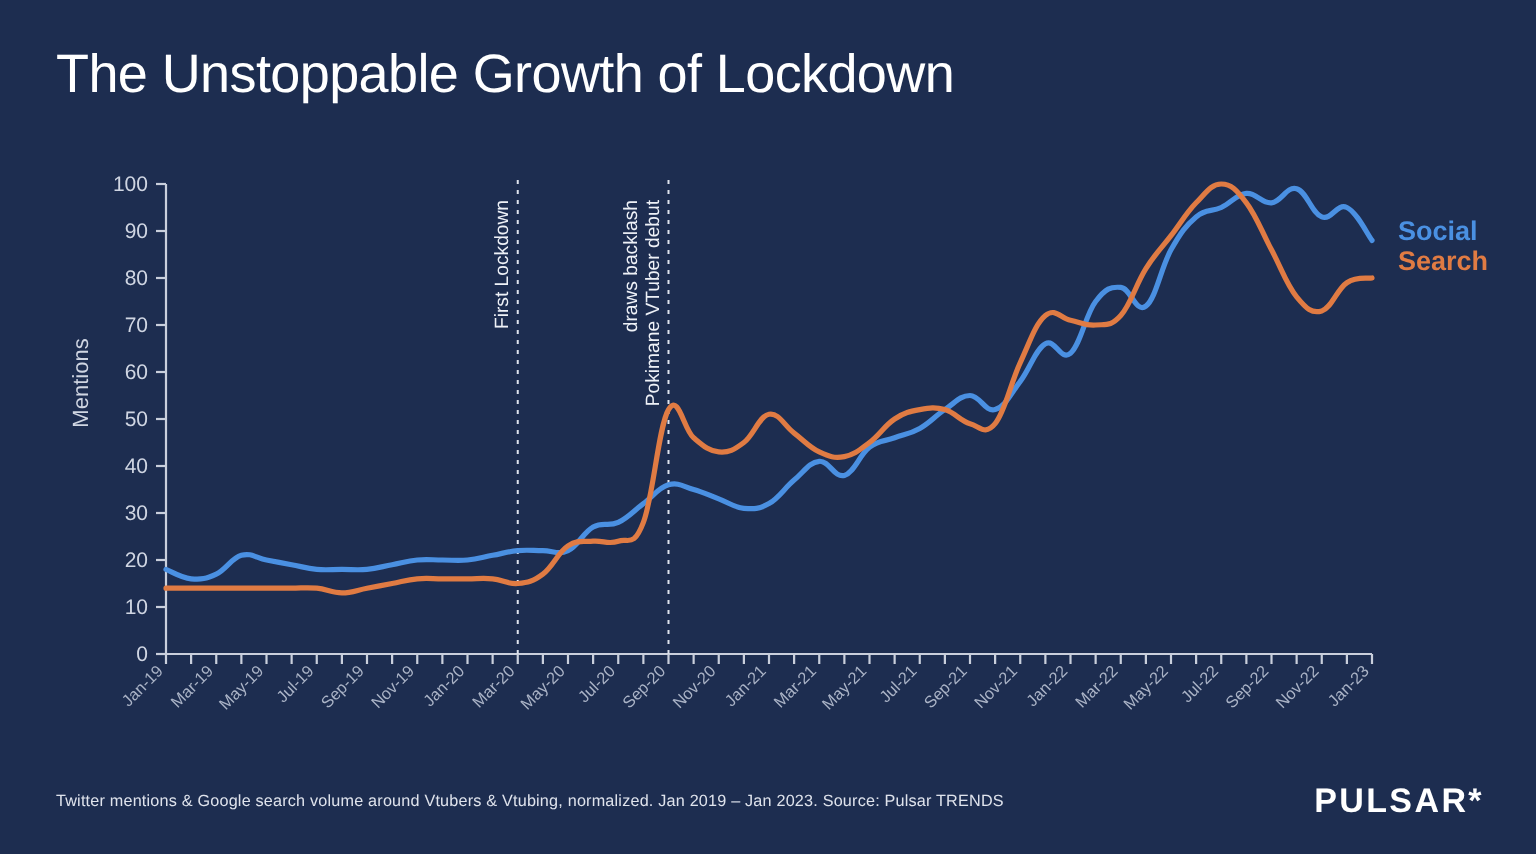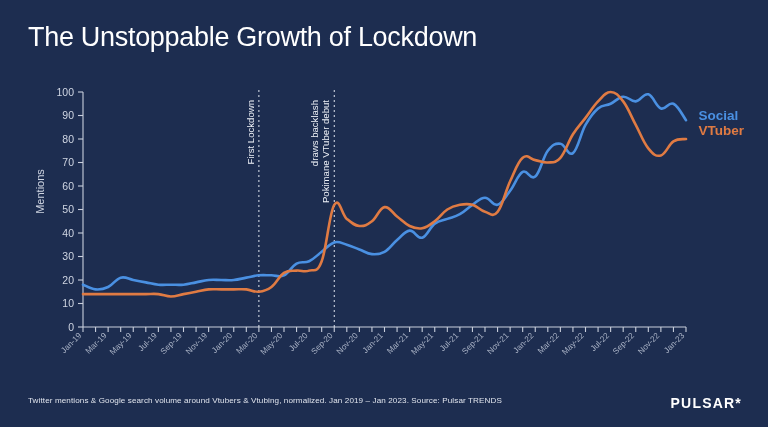--- a/index.html
+++ b/index.html
@@ -29,21 +29,21 @@
   .legend-row{display:flex;align-items:flex-start;gap:0px;}
   .legend-label{font-size:13.5px;font-weight:bold;line-height:15px;}
   #legend-social{color:#4a90e2;}
   #legend-search{color:#e07b43;}
   #footer-note{
     position:absolute;left:28px;bottom:22px;
     font-size:8.1px;color:#dfe3ec;letter-spacing:0.1px;white-space:nowrap;
   }
   #brand-logo{
     position:absolute;right:26px;bottom:16px;
-    font-size:14px;font-weight:bold;letter-spacing:1.2px;color:#ffffff;
+    font-size:17px;font-weight:bold;letter-spacing:1.2px;color:#ffffff;
   }
 </style>
 </head>
 <body>
 
 <div id="chart-title">The Unstoppable Growth of Lockdown</div>
 
 <div id="plot-wrap">
   <svg id="plot" width="768" height="427">
     <g id="y-axis-group">
@@ -161,18 +161,18 @@
       </g>
     <text id="y-axis-title" class="axis-title" x="0" y="0" text-anchor="middle" transform="translate(44,191.5) rotate(-90)">Mentions</text>
   </svg>
 </div>
 
 <div id="legend">
   <div class="legend-row">
     <span class="legend-label" id="legend-social">Social</span>
   </div>
   <div class="legend-row">
-    <span class="legend-label" id="legend-search">VTuber</span>
+    <span class="legend-label" id="legend-search">Search</span>
   </div>
 </div>
 
 <div id="footer-note">Twitter mentions &amp; Google search volume around Vtubers &amp; Vtubing, normalized. Jan 2019 – Jan 2023. Source: Pulsar TRENDS</div>
 <div id="brand-logo">PULSAR*</div>
 
 </body></html>

